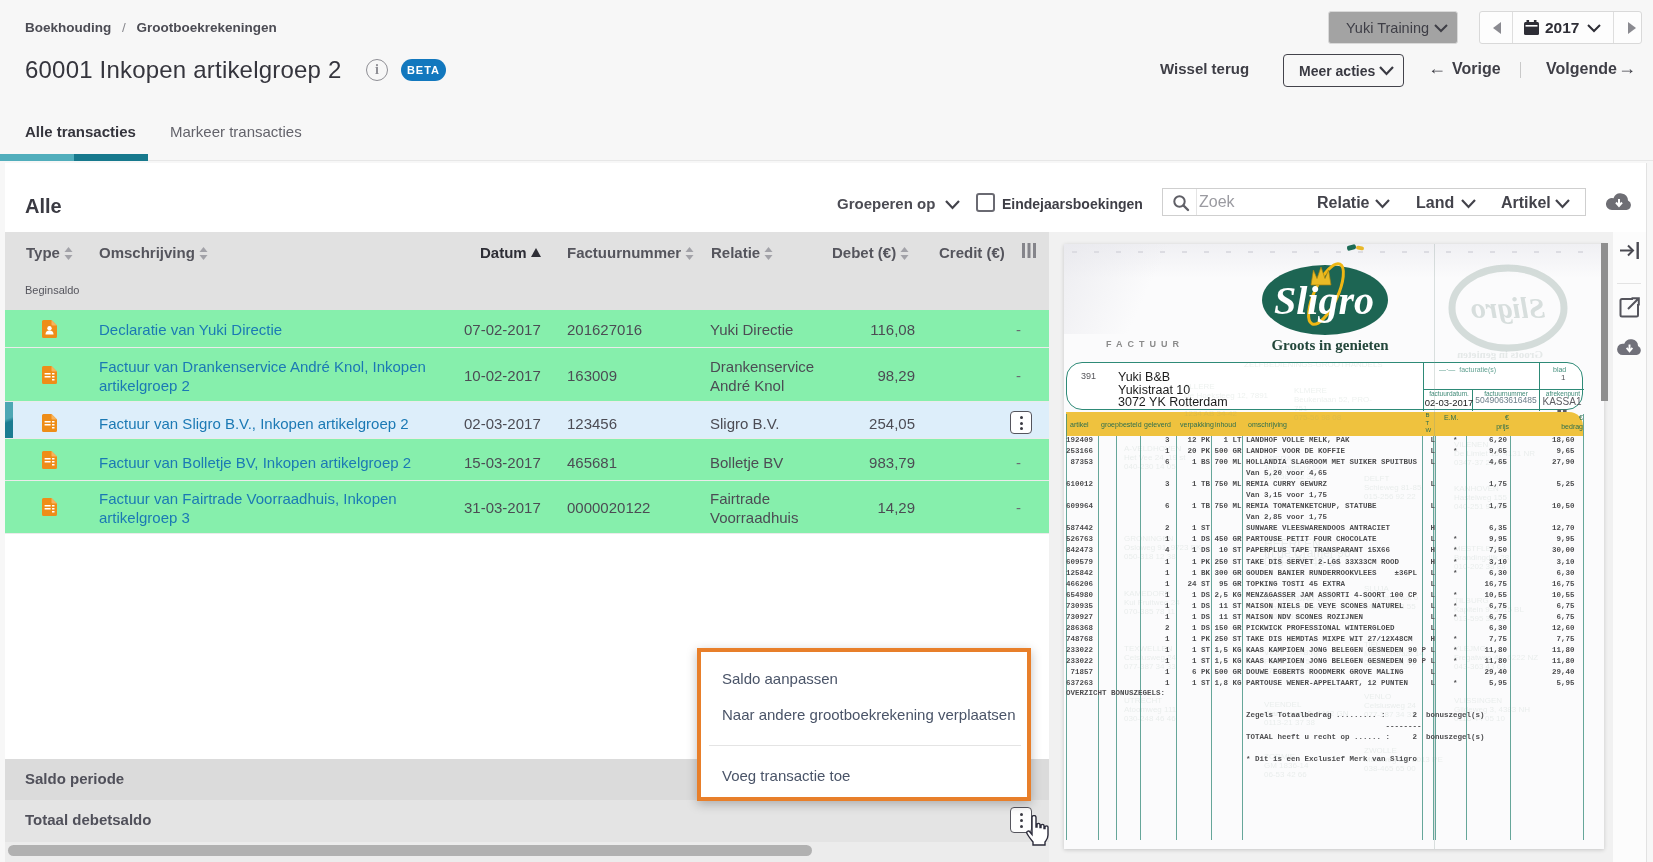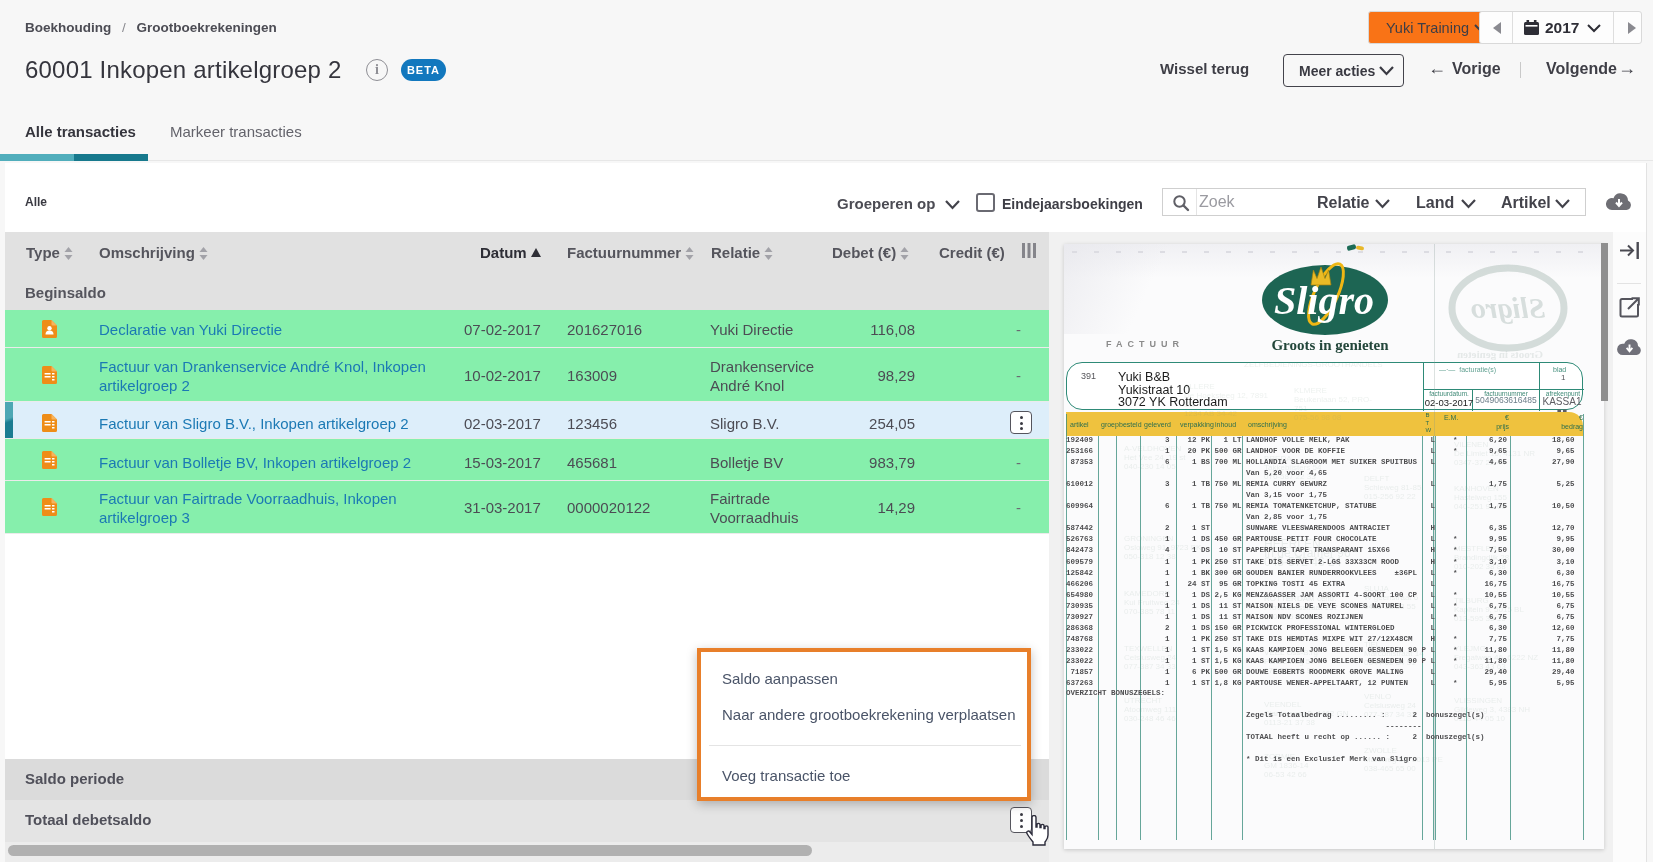--- a/index.html
+++ b/index.html
@@ -6,21 +6,21 @@
 html,body { width:1653px; height:862px; overflow:hidden; }
 body { font-family:"Liberation Sans", sans-serif; background:#f7f7f7; position:relative; color:#45454d; }
 .abs { position:absolute; }
 
 .crumb { left:25px; top:20px; font-size:13.5px; font-weight:bold; color:#4c4c54;text-align:center; }
 .crumb .sep { color:#8a8a90; font-weight:normal; margin:0 7px; }
 .title { left:25px; top:56px; font-size:24px; font-weight:normal; color:#35353d; letter-spacing:0.2px; }
 .info-ic { left:366px; top:59px; width:22px; height:22px; border:1.5px solid #8f8f95; border-radius:50%; color:#8f8f95; font-size:14px; text-align:center; line-height:19px; font-weight:bold; font-family:"Liberation Serif",serif; }
 .beta { left:401px; top:59px; width:45px; height:22px; background:#1278be; border-radius:11px; color:#fff; font-size:11px; font-weight:bold; letter-spacing:1px; text-align:center; line-height:22px; }
 
-.btn-yuki { left:1328px; top:11px; width:130px; height:33px; background:#f97316; border:1px solid #d9d9d9; border-radius:3px;margin-left:40px; }
+.btn-yuki { left:1328px; top:11px; width:130px; height:33px; background:#a3a3a3; border:1px solid #d9d9d9; border-radius:3px; }
 .btn-yuki span { position:absolute; left:17px; top:8px; font-size:14.5px; color:#3e3e46; }
 .yeargrp { left:1479px; top:11px; width:163px; height:33px; background:#fdfdfd; border:1px solid #d9d9d9; border-radius:3px; }
 .yeargrp .d1 { position:absolute; left:32px; top:0; width:1px; height:31px; background:#dedede; }
 .yeargrp .d2 { position:absolute; left:133px; top:0; width:1px; height:31px; background:#dedede; }
 .tri-l { width:0; height:0; border-top:6px solid transparent; border-bottom:6px solid transparent; border-right:8px solid #8a8a90; }
 .tri-r { width:0; height:0; border-top:6px solid transparent; border-bottom:6px solid transparent; border-left:8px solid #8a8a90; }
 .year-txt { position:absolute; left:65px; top:7px; font-size:15.5px; color:#2e2e36; font-weight:bold; }
 .wissel { left:1160px; top:60px; font-size:15px; font-weight:bold; color:#3e3e46; }
 .meer { left:1283px; top:54px; width:121px; height:33px; border:1.5px solid #43434b; border-radius:4px; background:transparent; }
 .meer span { position:absolute; left:15px; top:7.5px; font-size:14px; font-weight:bold; color:#3a3a42; }
@@ -29,34 +29,34 @@
 .navdiv { left:1520px; top:62px; width:1px; height:16px; background:#c9c9c9; }
 
 .tab1 { left:25px; top:123px; font-size:15px; font-weight:bold; color:#35353d; }
 .tab2 { left:170px; top:123px; font-size:15px; color:#63636b; }
 .tabline { left:0; top:160px; width:1653px; height:1px; background:#e7e7e7; }
 .tabbar { left:0px; top:154px; width:148px; height:7px; background:linear-gradient(90deg,#51aebc 0 50%,#17798d 50% 100%); }
 
 .card { left:5px; top:163px; width:1641px; height:699px; background:#ffffff; }
 .rightline { left:1646px; top:163px; width:1px; height:699px; background:#e2e2e2; }
 
-.alle { left:20px; top:32px; font-size:12px; font-weight:bold; color:#3a3a42;text-align:right; }
+.alle { left:20px; top:32px; font-size:20px; font-weight:bold; color:#3a3a42;text-align:right; }
 .groepeer { left:832px; top:32px; font-size:15px; color:#4c4c54; font-weight:bold;}
 .checkbox { left:971px; top:30px; width:19px; height:19px; border:2px solid #6a6a72; border-radius:3px; background:#fff; }
 .cb-label { left:997px; top:33px; font-size:14px; color:#3e3e46; font-weight:bold; }
 .searchbox { left:1157px; top:25px; width:424px; height:28px; border:1px solid #cfcfcf; background:#fff; }
 .searchbox .div1 { position:absolute; left:33px; top:0px; width:1px; height:26px; background:#e4e4e4; }
 .zoek { left:1194px; top:30px; font-size:16px; color:#9b9ba1; }
 .f-rel { left:1312px; top:31px; font-size:16px; font-weight:bold; color:#43434b; }
 .f-land { left:1411px; top:31px; font-size:16px; font-weight:bold; color:#43434b; }
 .f-art { left:1496px; top:31px; font-size:16px; font-weight:bold; color:#43434b; }
 
 .thead { left:0px; top:69px; width:1044px; height:78px; background:#e1e1e1; }
 .th { position:absolute; top:12px; font-size:15px; font-weight:bold; color:#55555d; }
-.beginsaldo { position:absolute; left:20px; top:52px; font-size:15px; font-weight:bold; color:#55555d; }
+.beginsaldo { position:absolute; left:20px; top:52px; font-size:11px; font-weight:normal; color:#55555d; }
 .trow { position:absolute; left:0; width:1044px; background:#86efac; border-bottom:1px solid #ebebeb; }
 .link { color:#1b79b4; font-size:15px; }
 .cell { position:absolute; font-size:15px; color:#4c4c54; line-height:19px; }
 .docic { position:absolute; left:37px; }
 .selrow { background:#ddeefa; }
 .selbar { position:absolute; left:0; top:0; width:8px; height:100%; background:linear-gradient(160deg,#4da7b4 0 45%,#1b7c91 55% 100%); }
 .kebab { position:absolute; width:22px; height:23px; background:#fff; border:1.5px solid #55555d; border-radius:4px; }
 .kebab i { position:absolute; left:9px; width:3px; height:3px; border-radius:50%; background:#3a3a42; }
 
 .saldo1 { left:0; top:596px; width:1044px; height:41px; background:#dbdbdb; }

